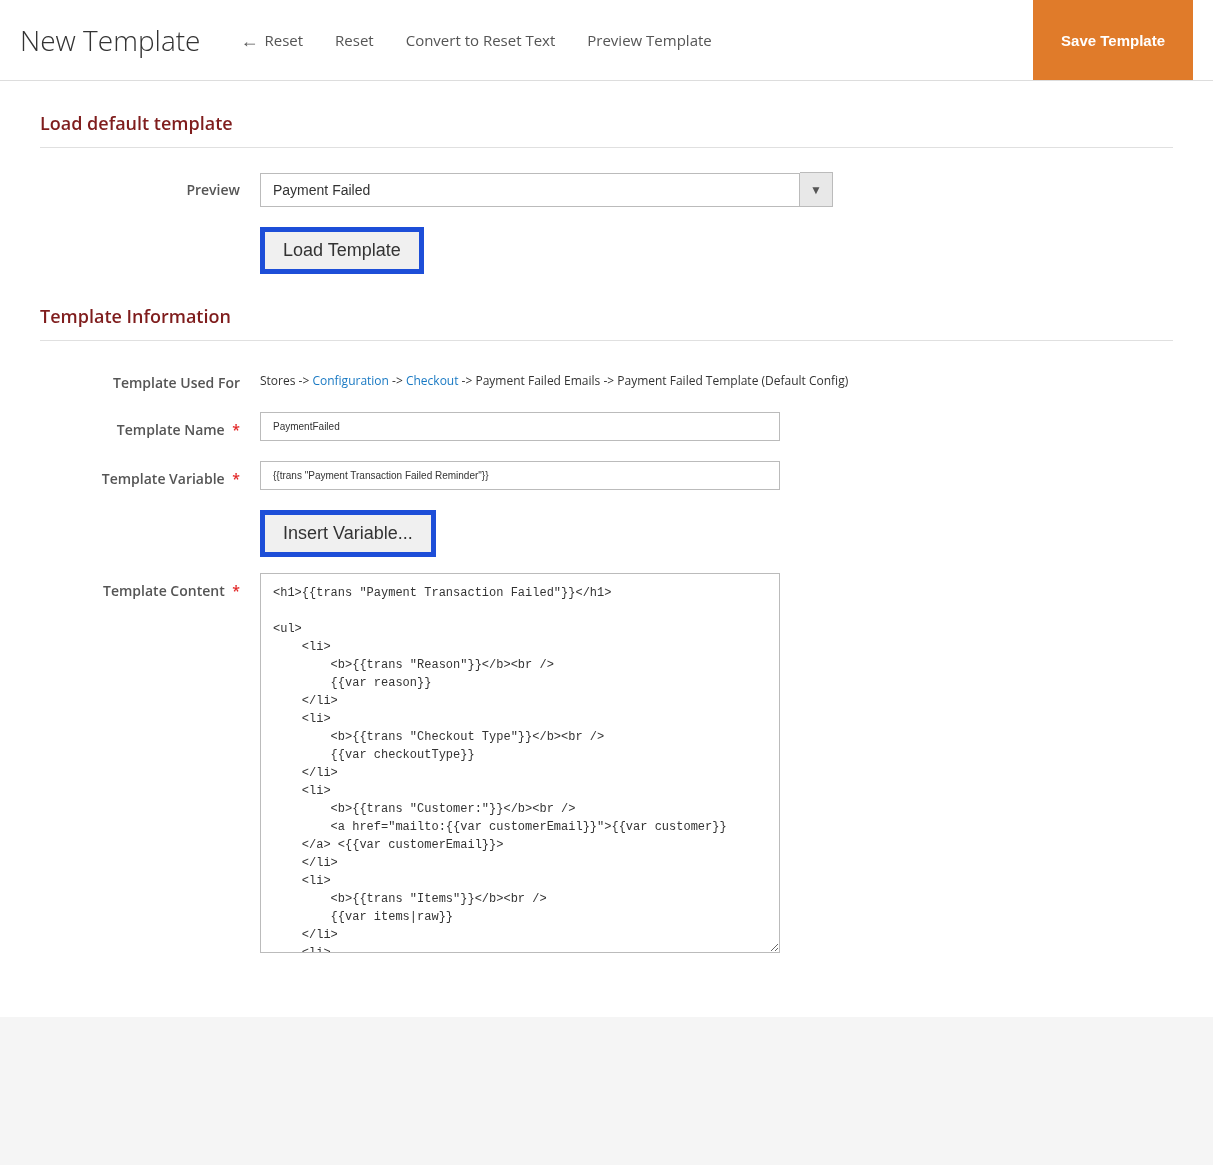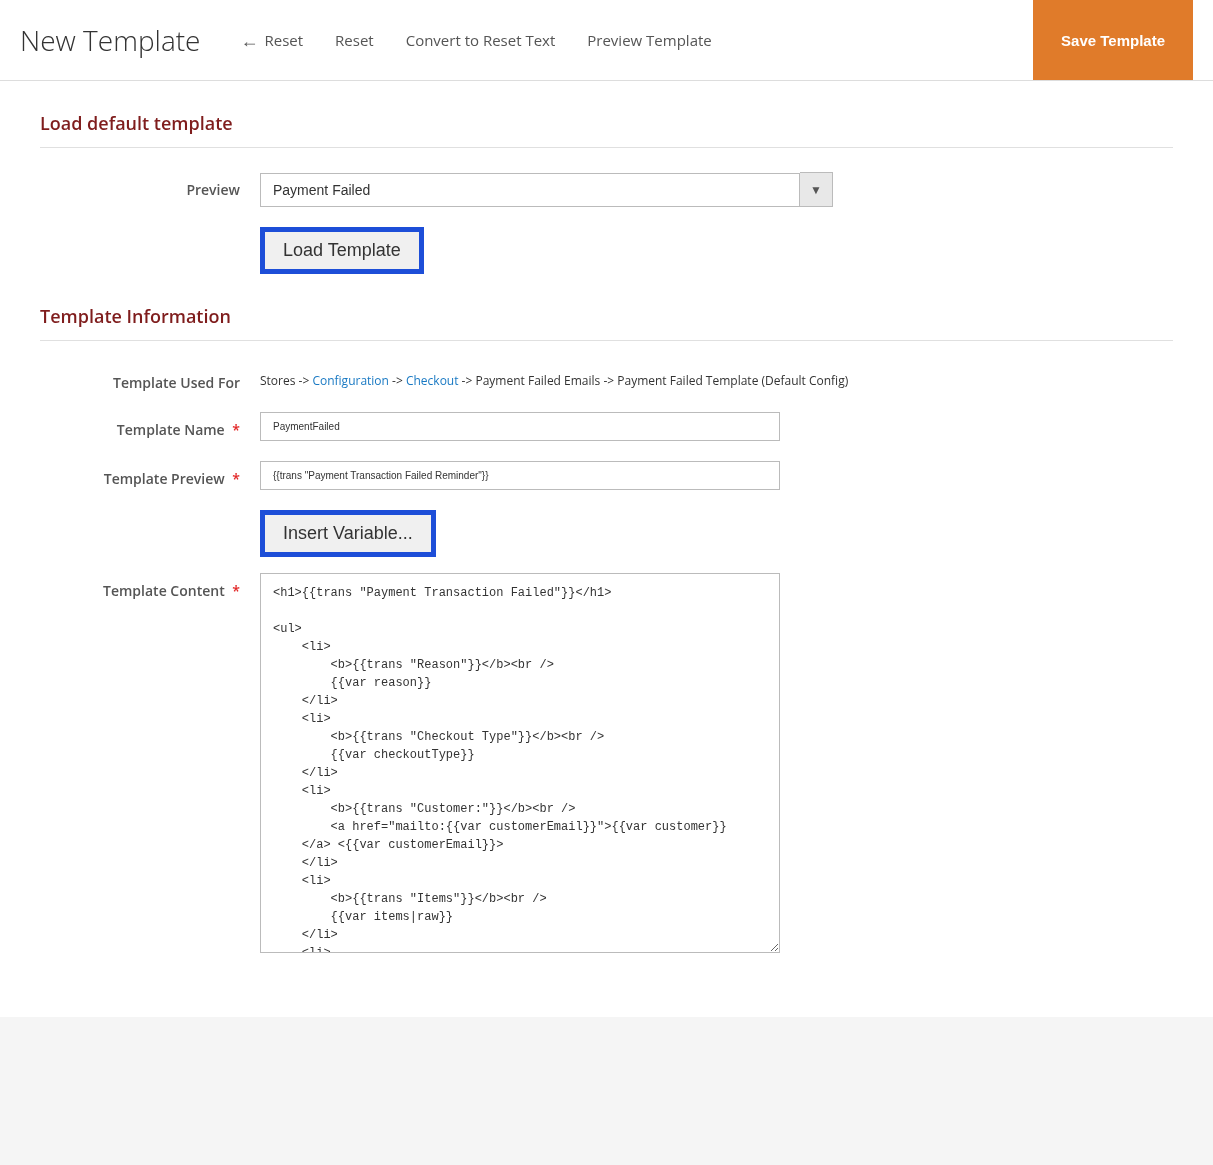--- a/index.html
+++ b/index.html
@@ -249,21 +249,21 @@
         <span>Template Name</span>
         <span class="required">*</span>
       </div>
       <div class="form-control-wrap">
         <input type="text" class="text-input" value="PaymentFailed" style="">
       </div>
     </div>
 
     <div class="form-row">
       <div class="form-label">
-        <span>Template Preview</span>
+        <span>Template Variable</span>
         <span class="required">*</span>
       </div>
       <div class="form-control-wrap">
         <input type="text" class="text-input" value="{{trans &quot;Payment Transaction Failed Reminder&quot;}}" style="">
       </div>
     </div>
 
     <div class="form-row insert-var-row">
       <div class="form-label"></div>
       <div class="form-control-wrap">

